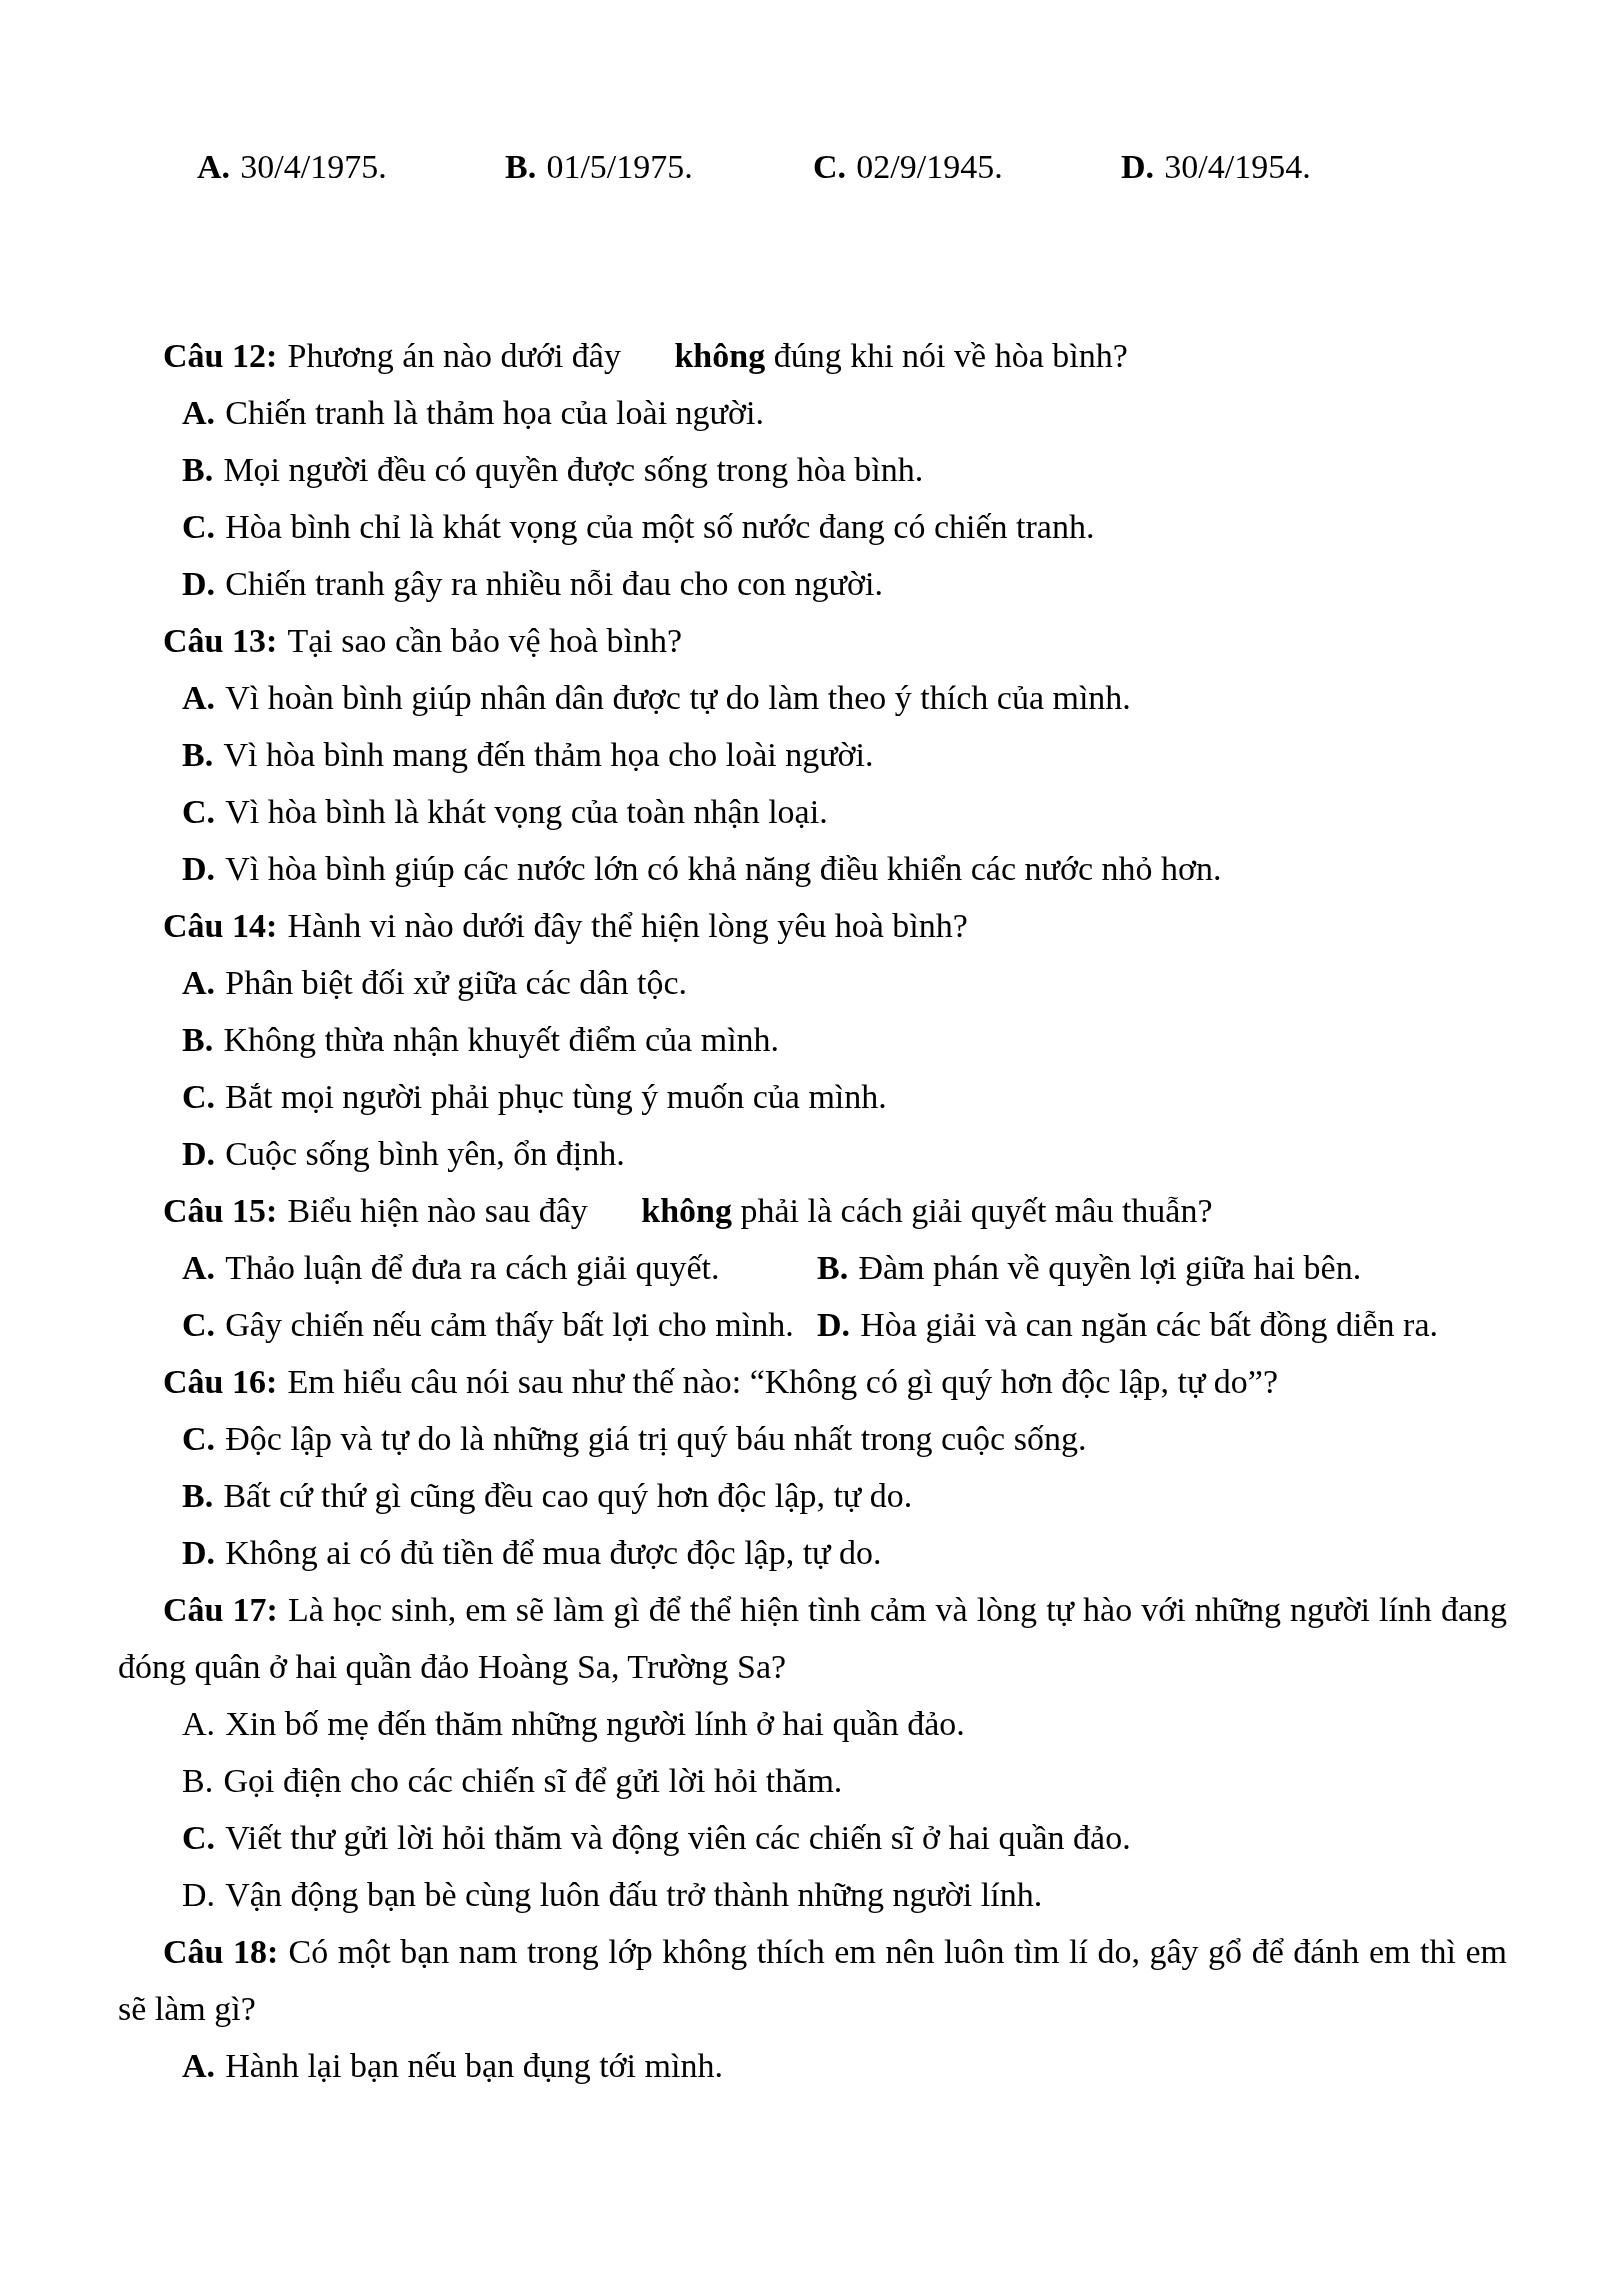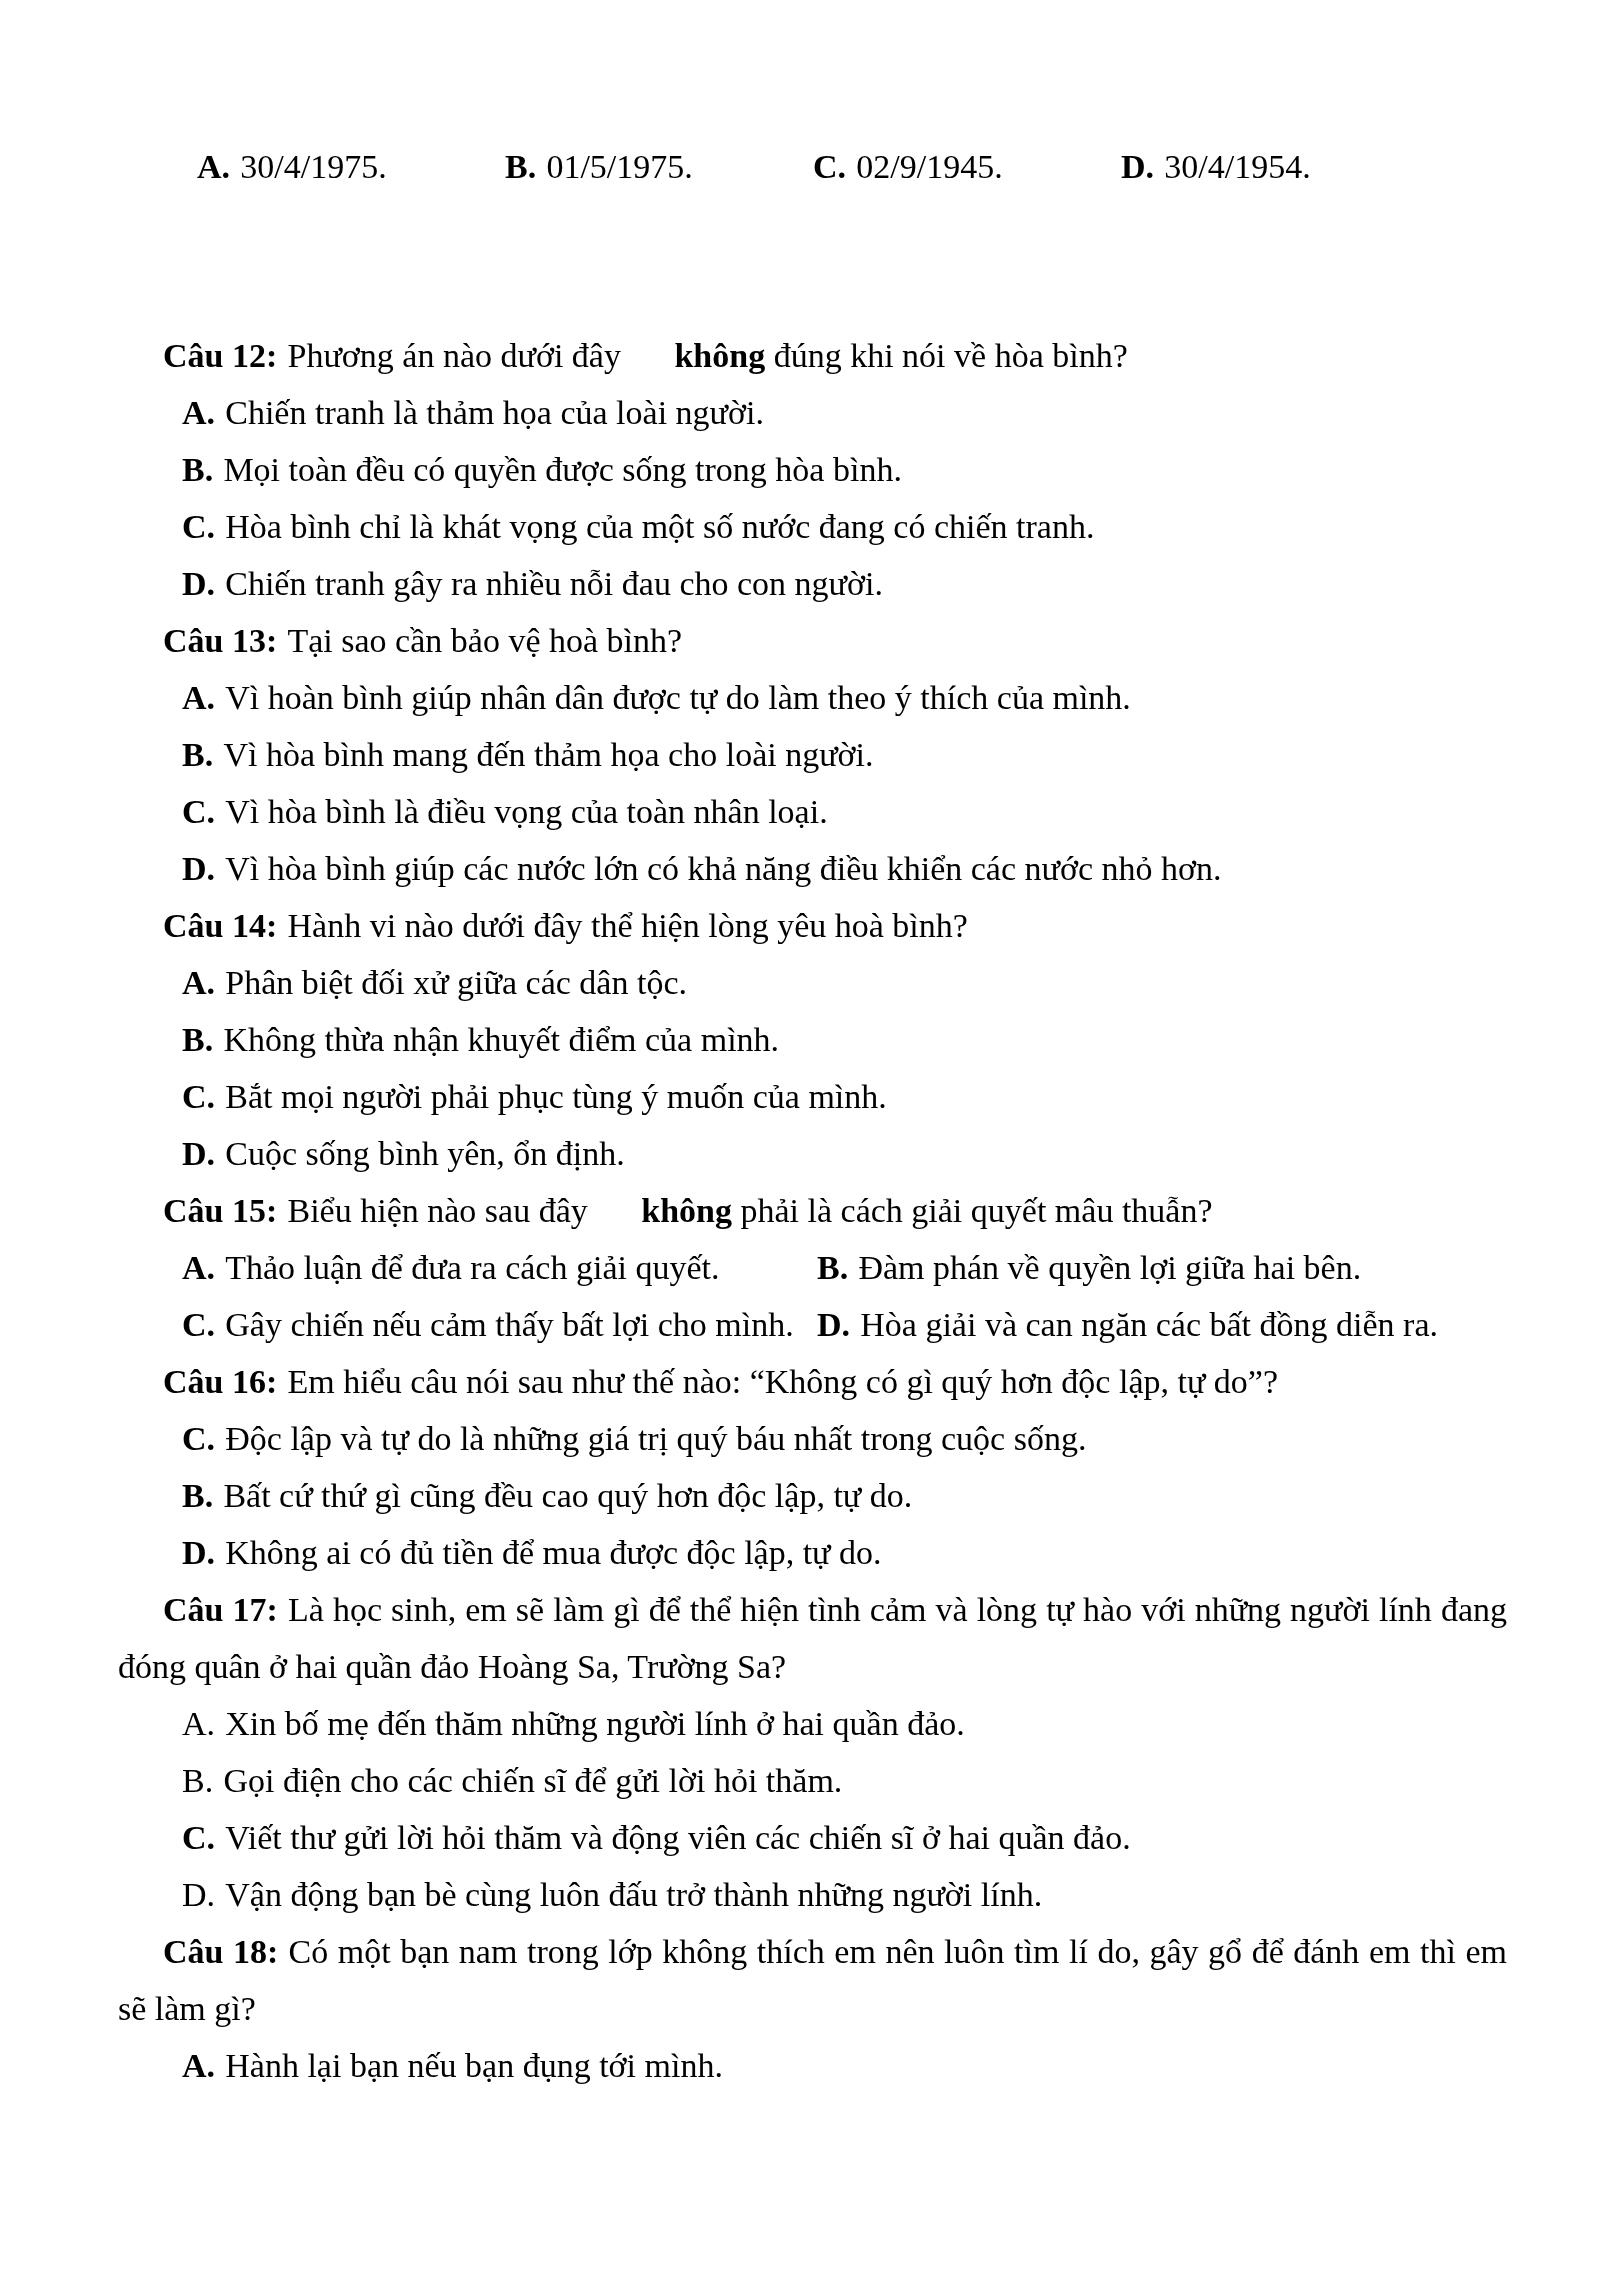--- a/index.html
+++ b/index.html
@@ -43,30 +43,30 @@
   <div class="answer-row">
     <span class="a-opt"><span class="letter">A.</span><span>30/4/1975.</span></span>
     <span class="a-opt"><span class="letter">B.</span><span>01/5/1975.</span></span>
     <span class="a-opt"><span class="letter">C.</span><span>02/9/1945.</span></span>
     <span class="a-opt"><span class="letter">D.</span><span>30/4/1954.</span></span>
   </div>
 
   <section>
     <p class="q-head"><b class="q-label">Câu 12:</b><span>Phương án nào dưới đây </span><b>không</b><span> đúng khi nói về hòa bình?</span></p>
     <p class="option"><span class="letter">A.</span><span>Chiến tranh là thảm họa của loài người.</span></p>
-    <p class="option"><span class="letter">B.</span><span>Mọi toàn đều có quyền được sống trong hòa bình.</span></p>
+    <p class="option"><span class="letter">B.</span><span>Mọi người đều có quyền được sống trong hòa bình.</span></p>
     <p class="option"><span class="letter">C.</span><span>Hòa bình chỉ là khát vọng của một số nước đang có chiến tranh.</span></p>
     <p class="option"><span class="letter">D.</span><span>Chiến tranh gây ra nhiều nỗi đau cho con người.</span></p>
   </section>
 
   <section>
     <p class="q-head"><b class="q-label">Câu 13:</b><span>Tại sao cần bảo vệ hoà bình?</span></p>
     <p class="option"><span class="letter">A.</span><span>Vì hoàn bình giúp nhân dân được tự do làm theo ý thích của mình.</span></p>
     <p class="option"><span class="letter">B.</span><span>Vì hòa bình mang đến thảm họa cho loài người.</span></p>
-    <p class="option"><span class="letter">C.</span><span>Vì hòa bình là điều vọng của toàn nhân loại.</span></p>
+    <p class="option"><span class="letter">C.</span><span>Vì hòa bình là khát vọng của toàn nhận loại.</span></p>
     <p class="option"><span class="letter">D.</span><span>Vì hòa bình giúp các nước lớn có khả năng điều khiển các nước nhỏ hơn.</span></p>
   </section>
 
   <section>
     <p class="q-head"><b class="q-label">Câu 14:</b><span>Hành vi nào dưới đây thể hiện lòng yêu hoà bình?</span></p>
     <p class="option"><span class="letter">A.</span><span>Phân biệt đối xử giữa các dân tộc.</span></p>
     <p class="option"><span class="letter">B.</span><span>Không thừa nhận khuyết điểm của mình.</span></p>
     <p class="option"><span class="letter">C.</span><span>Bắt mọi người phải phục tùng ý muốn của mình.</span></p>
     <p class="option"><span class="letter">D.</span><span>Cuộc sống bình yên, ổn định.</span></p>
   </section>

